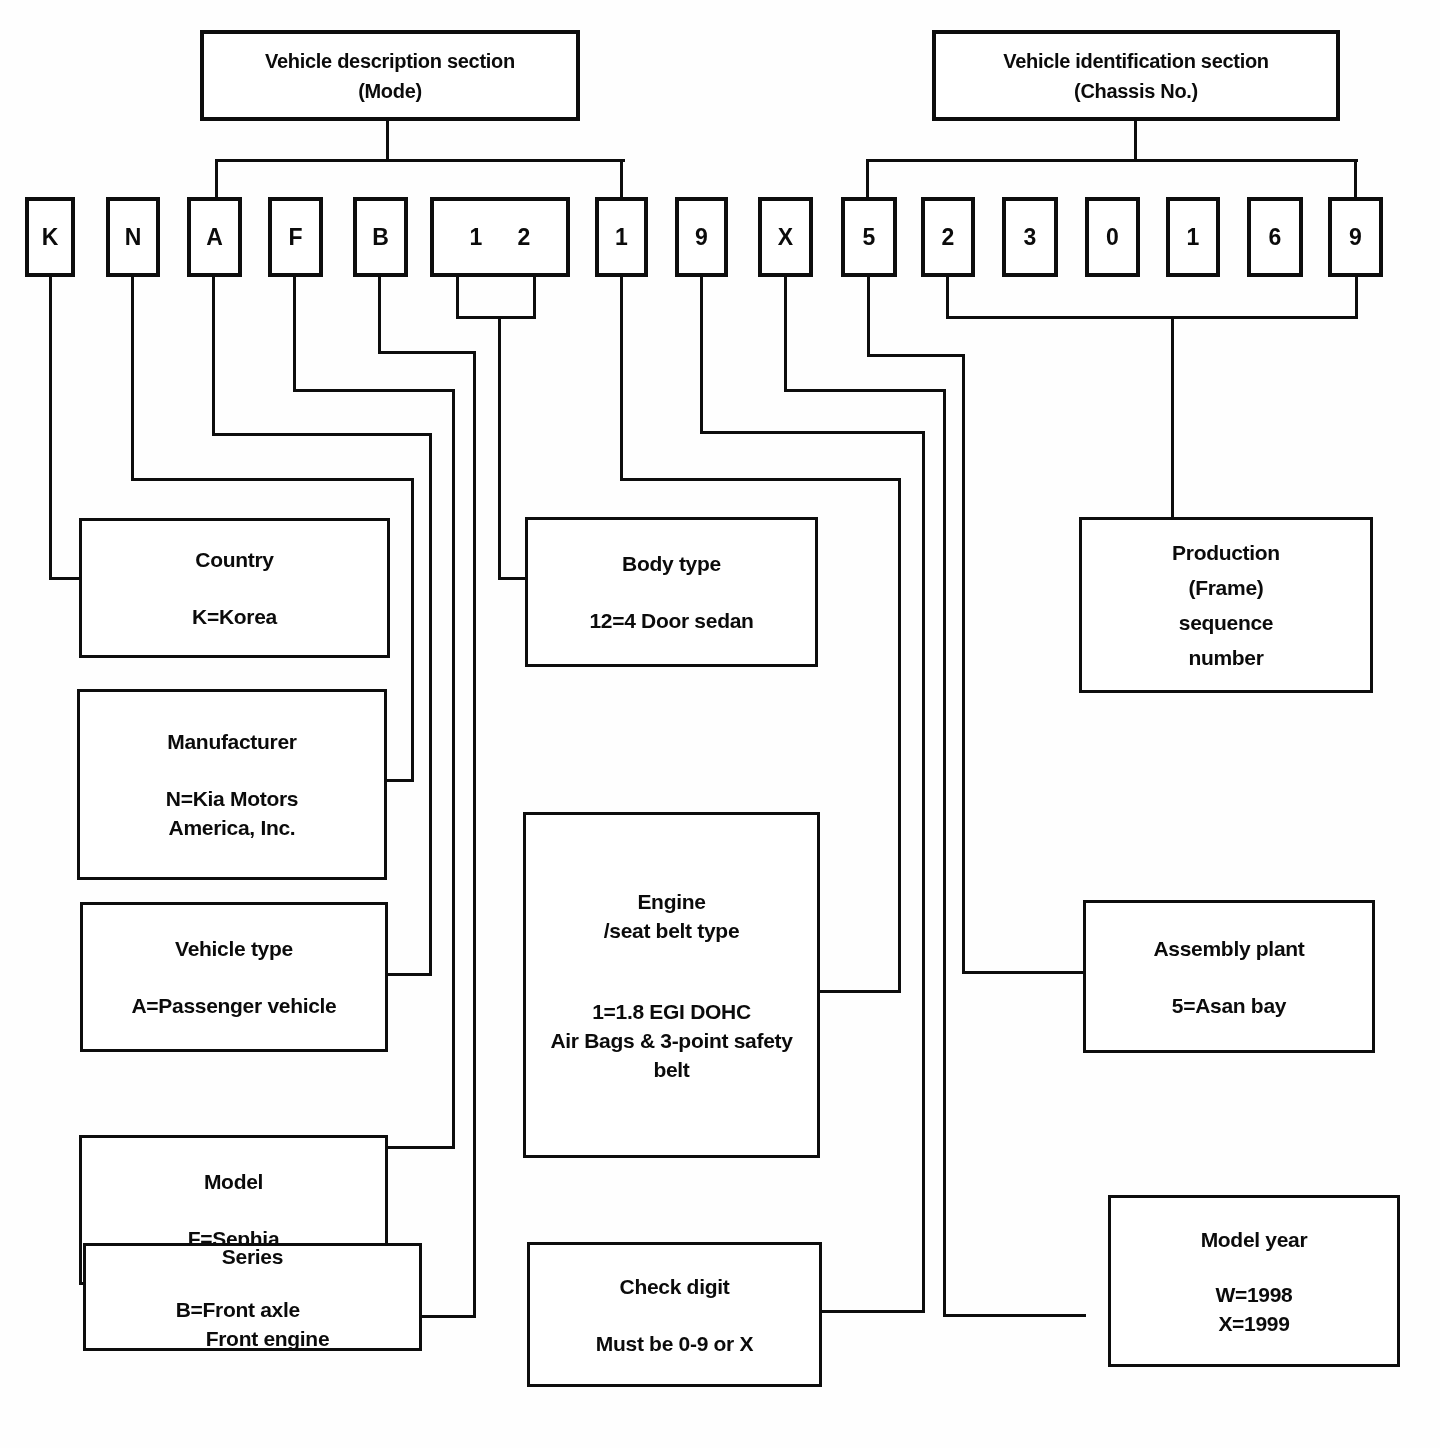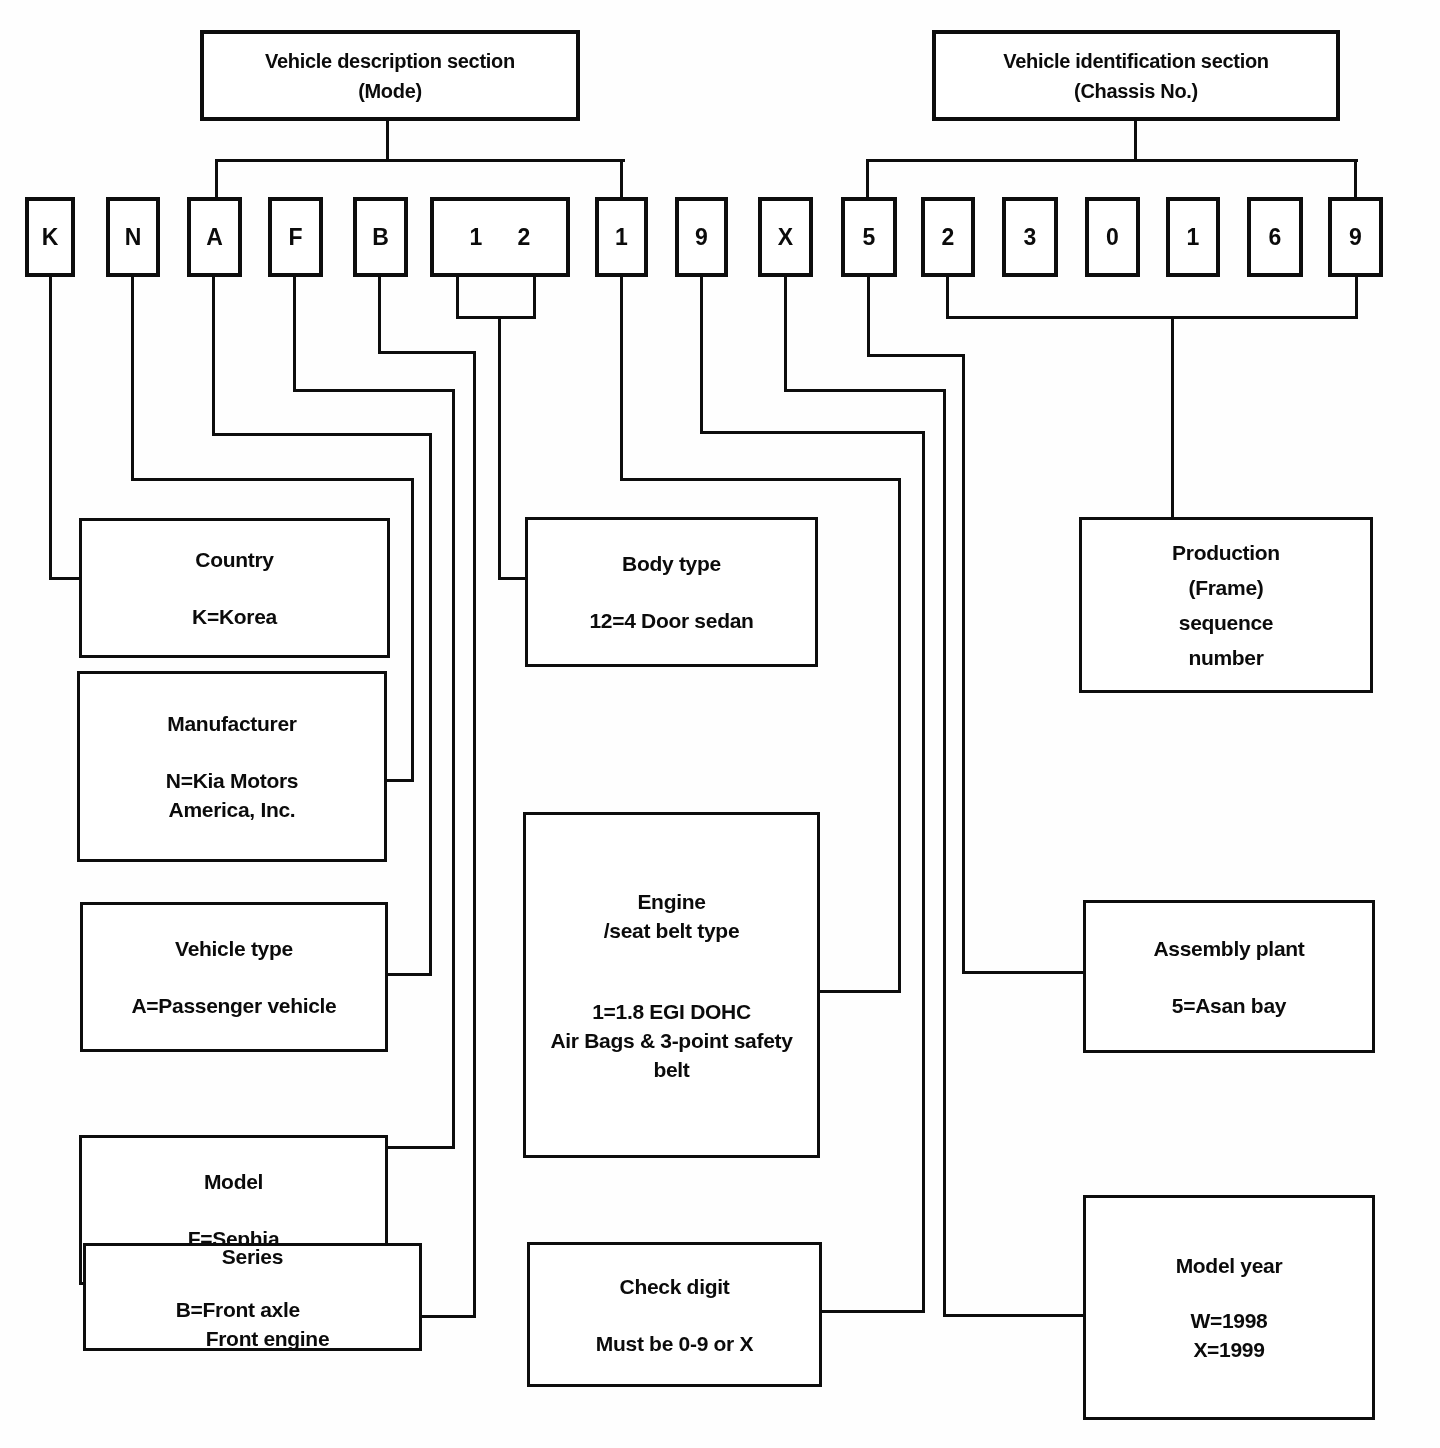--- a/index.html
+++ b/index.html
@@ -86,21 +86,21 @@
       <span>6</span>
     </div>
   <div class="char" style="left:1328px;width:55px">
       <span>9</span>
     </div>
 
   <div class="box" style="left:79px;top:518px;width:311px;height:140px">
     <div>Country</div>
     <div class="blk">K=Korea</div>
   </div>
-  <div class="box" style="left:77px;top:671px;width:310px;height:191px">
+  <div class="box" style="left:77px;top:689px;width:310px;height:191px">
     <div>Manufacturer</div>
     <div class="blk">
       <div>N=Kia Motors</div>
       <div>America, Inc.</div>
     </div>
   </div>
   <div class="box" style="left:80px;top:902px;width:308px;height:150px">
     <div>Vehicle type</div>
     <div class="blk">A=Passenger vehicle</div>
   </div>
@@ -139,21 +139,21 @@
   <div class="box" style="left:1079px;top:517px;width:294px;height:176px;gap:6px">
     <div>Production</div>
     <div>(Frame)</div>
     <div>sequence</div>
     <div>number</div>
   </div>
   <div class="box" style="left:1083px;top:900px;width:292px;height:153px">
     <div>Assembly plant</div>
     <div class="blk">5=Asan bay</div>
   </div>
-  <div class="box" style="left:1083px;top:1195px;width:292px;height:225px;gap:26px">
+  <div class="box" style="left:1108px;top:1195px;width:292px;height:172px;gap:26px">
     <div>Model year</div>
     <div class="blk">
       <div>W=1998</div>
       <div>X=1999</div>
     </div>
   </div>
 
   <div>
     <i class="ln" style="left:386px;top:119px;width:3px;height:43px"></i>
     <i class="ln" style="left:215px;top:159px;width:410px;height:3px"></i>

